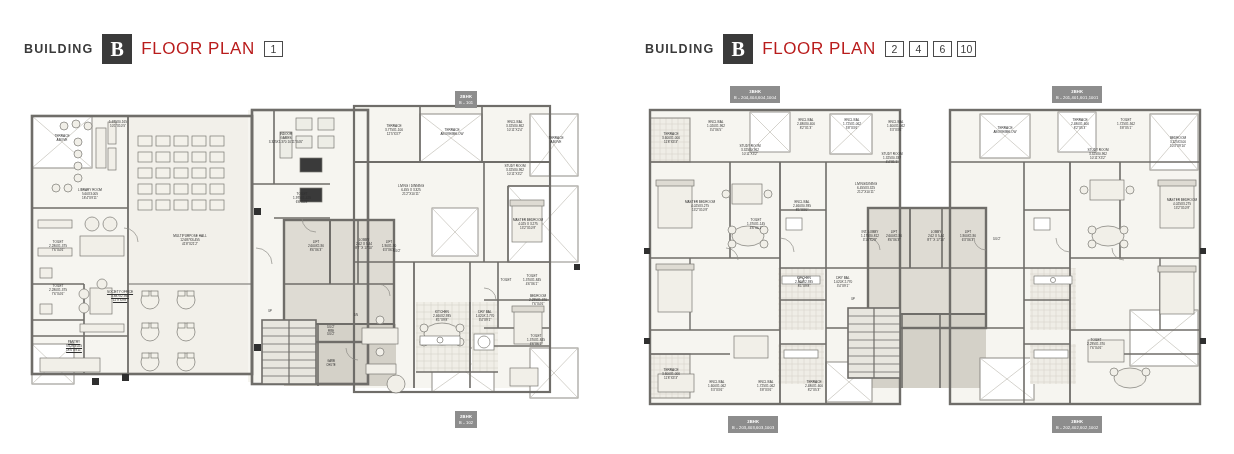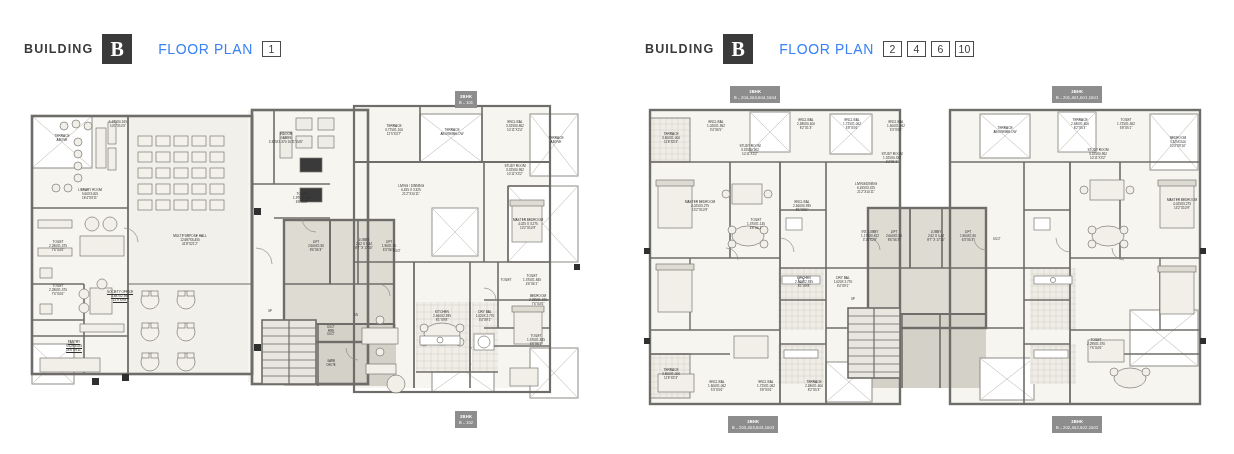--- a/index.html
+++ b/index.html
@@ -14,21 +14,21 @@
   
   .header{position:absolute;display:flex;align-items:center;gap:9px;}
   .hdr-building{
     font-size:12.5px;font-weight:bold;letter-spacing:1.1px;color:#3a3a3a;
   }
   .hdr-badge{
     width:30px;height:30px;background:#3a3a3a;color:#fff;
     display:flex;align-items:center;justify-content:center;
     font-size:20px;font-weight:bold;font-family:"Liberation Serif",serif;
   }
-  .hdr-fp{font-size:14px;letter-spacing:.6px;color:#3b82f6;margin-left:17px;}
+  .hdr-fp{font-size:17px;letter-spacing:.6px;color:#b91c1c;}
   .hdr-nums{display:flex;gap:5px;}
   .hdr-num{
     min-width:13px;height:14px;border:1px solid #4a4a4a;
     display:flex;align-items:center;justify-content:center;
     font-size:10.5px;padding:0 2px;color:#3a3a3a;line-height:1;
   }
 
   
   .plan{position:absolute;}
   .plan svg{display:block;}

